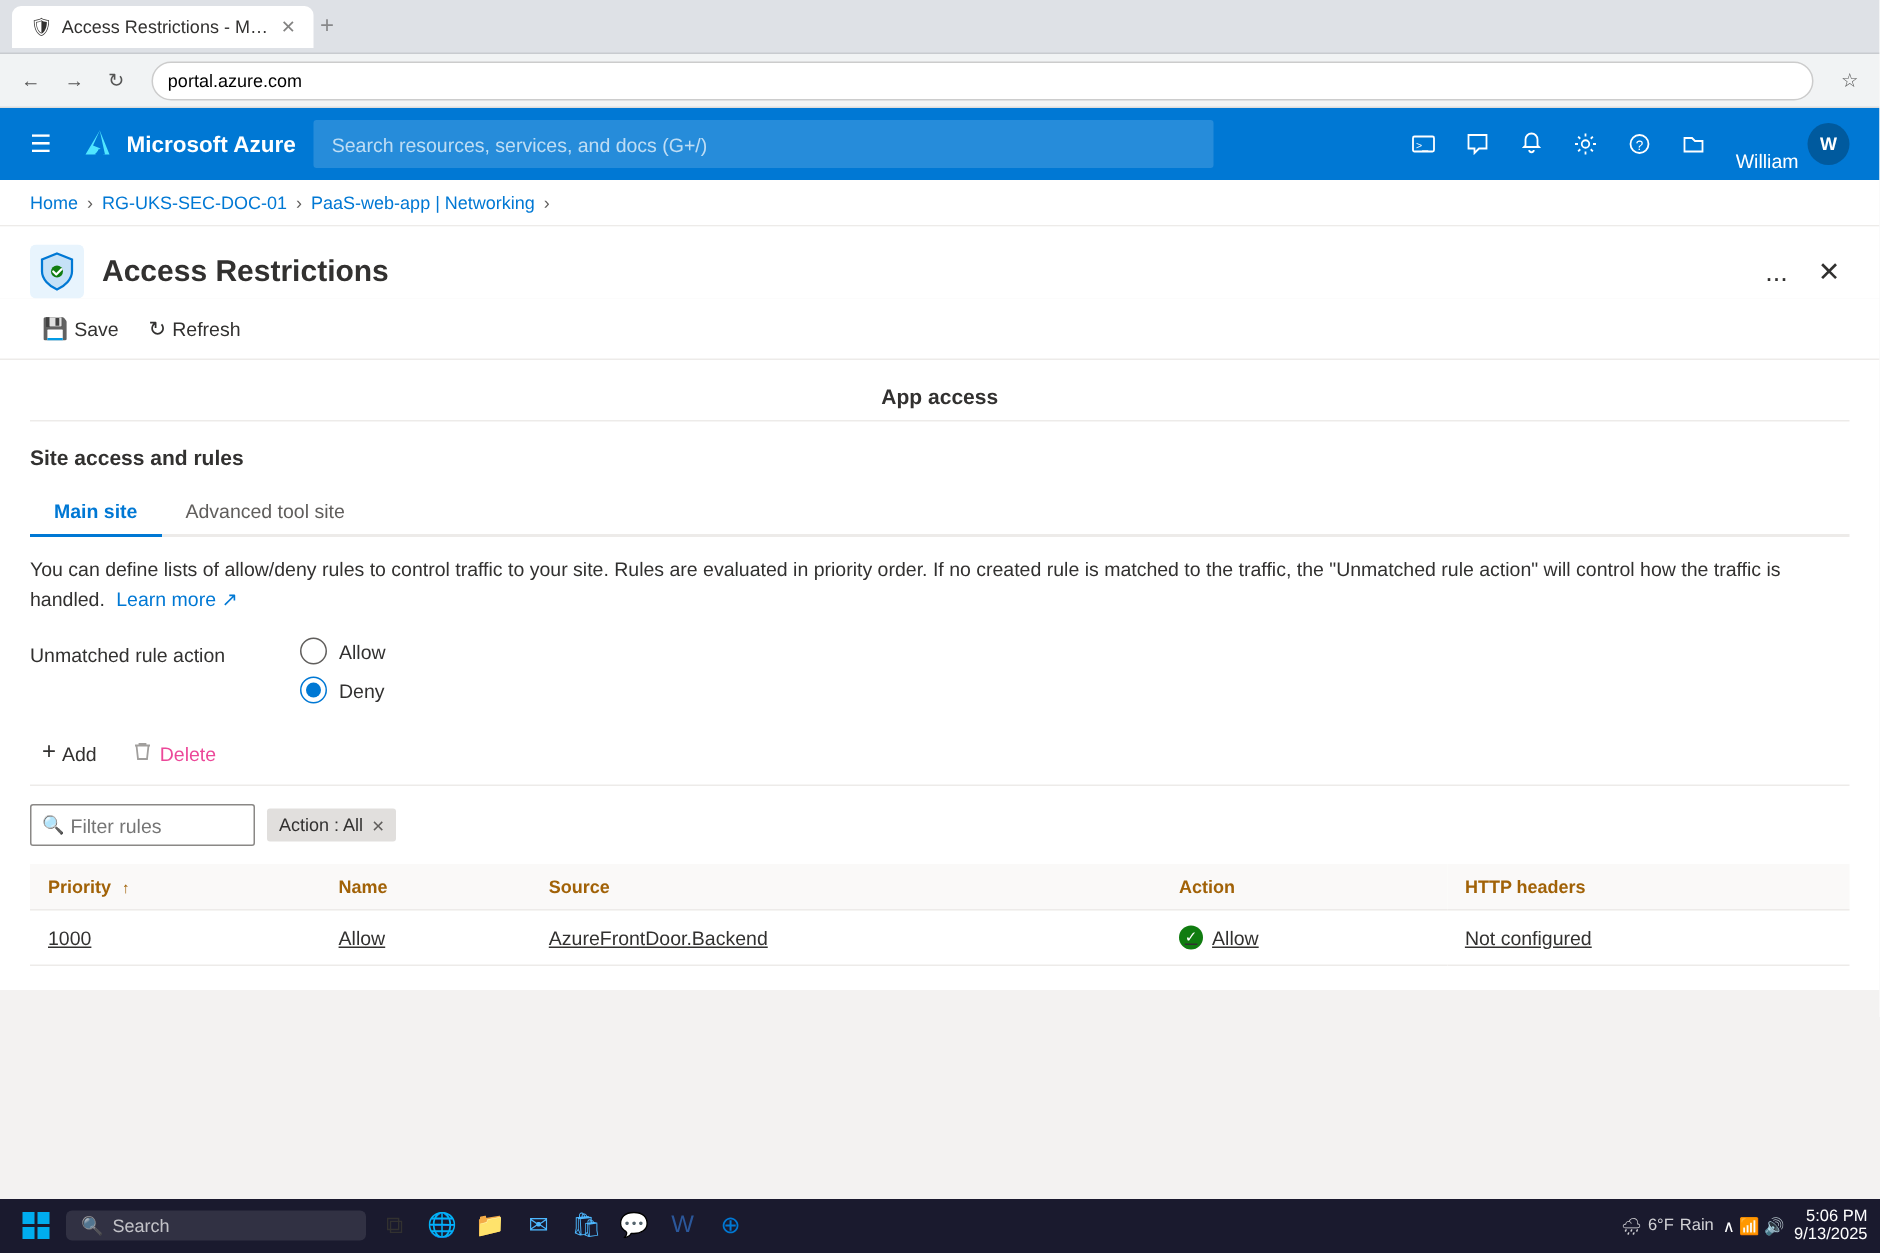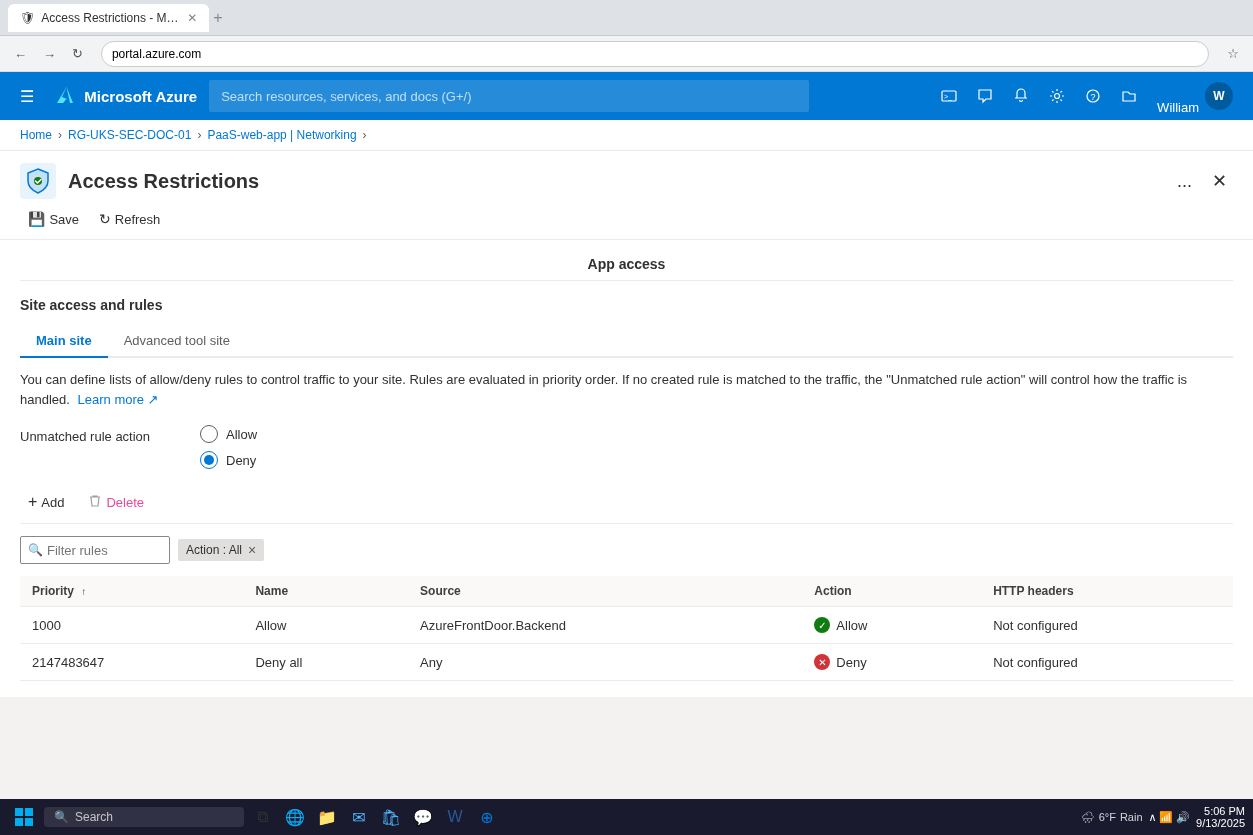--- a/index.html
+++ b/index.html
@@ -414,30 +414,31 @@
 
     
     .rules-table {
       width: 100%;
       border-collapse: collapse;
       font-size: 13px;
     }
     .rules-table th {
       text-align: left;
       padding: 8px 12px;
-      color: #404040;
+      color: #a16207;
       font-weight: 600;
       border-bottom: 1px solid #edebe9;
       background: #faf9f8;
       font-size: 12px;
     }
     .rules-table td {
       padding: 10px 12px;
       border-bottom: 1px solid #edebe9;
       color: #323130;
+      text-decoration: underline;
     }
 
     .sort-icon { margin-left: 4px; font-size: 10px; }
 
     .status-allow {
       display: flex;
       align-items: center;
       gap: 6px;
     }
     .status-icon-allow {
@@ -724,32 +725,20 @@
       <td>Allow</td>
       <td>AzureFrontDoor.Backend</td>
       <td>
         <div class="status-allow">
           <div class="status-icon-allow">✓</div>
           <span>Allow</span>
         </div>
       </td>
       <td>Not configured</td>
     </tr>
-          <tr>
-      <td>2147483647</td>
-      <td>Deny all</td>
-      <td>Any</td>
-      <td>
-        <div class="status-allow">
-          <div class="status-icon-deny">✕</div>
-          <span>Deny</span>
-        </div>
-      </td>
-      <td>Not configured</td>
-    </tr>
         </tbody>
     </table>
   </div>
 </div>
 
 <div class="taskbar">
   <div class="taskbar-start">
     <svg width="20" height="20" viewBox="0 0 20 20" fill="none">
       <rect x="1" y="1" width="8" height="8" fill="#00adef"></rect>
       <rect x="11" y="1" width="8" height="8" fill="#00adef"></rect>

